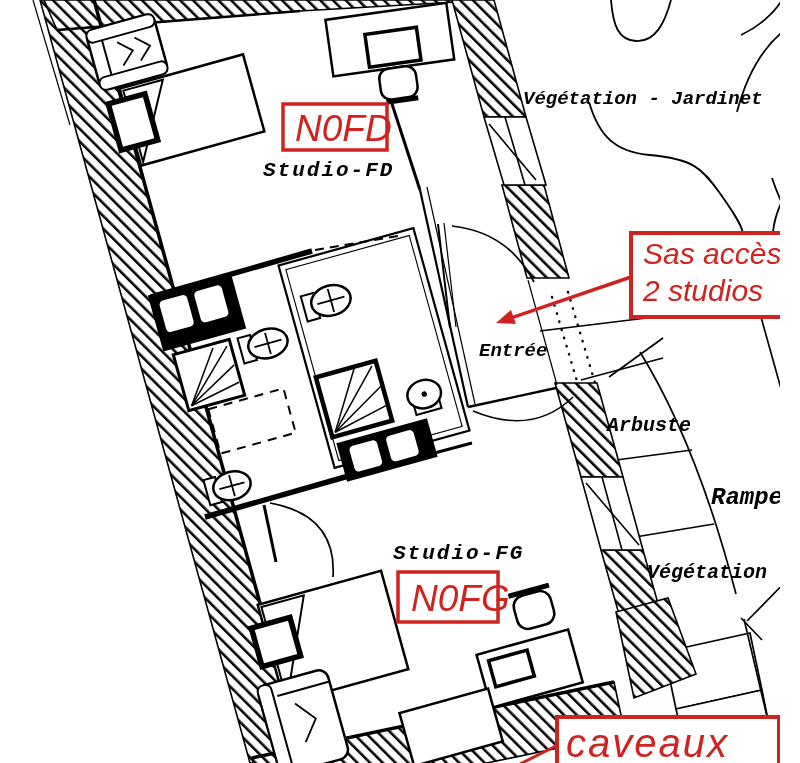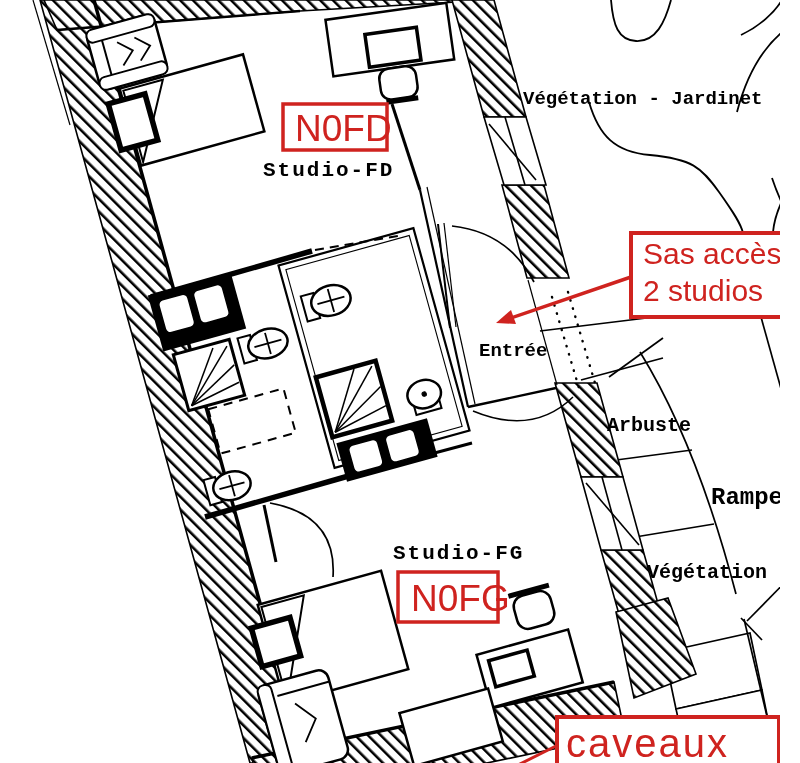--- a/index.html
+++ b/index.html
@@ -1,16 +1,16 @@
 <!DOCTYPE html>
 <html><head>
 <meta charset="utf-8">
 <style>
   html,body{margin:0;padding:0;background:#fff;}
-  .stage{position:relative;width:780px;height:763px;background:#fff;overflow:hidden;}
+  .stage{position:relative;width:780px;height:763px;background:#fff;overflow:hidden;font-style:italic;}
   svg{display:block;}
   text.arch{font-family:"Liberation Mono","DejaVu Sans Mono",monospace;font-weight:700;fill:#000;}
   text.red{font-family:"Liberation Sans","DejaVu Sans",sans-serif;font-weight:400;}
 </style>
 </head>
 <body>
 
 <div class="stage">
 <svg width="800" height="763" viewBox="0 0 800 763">
   <defs>

